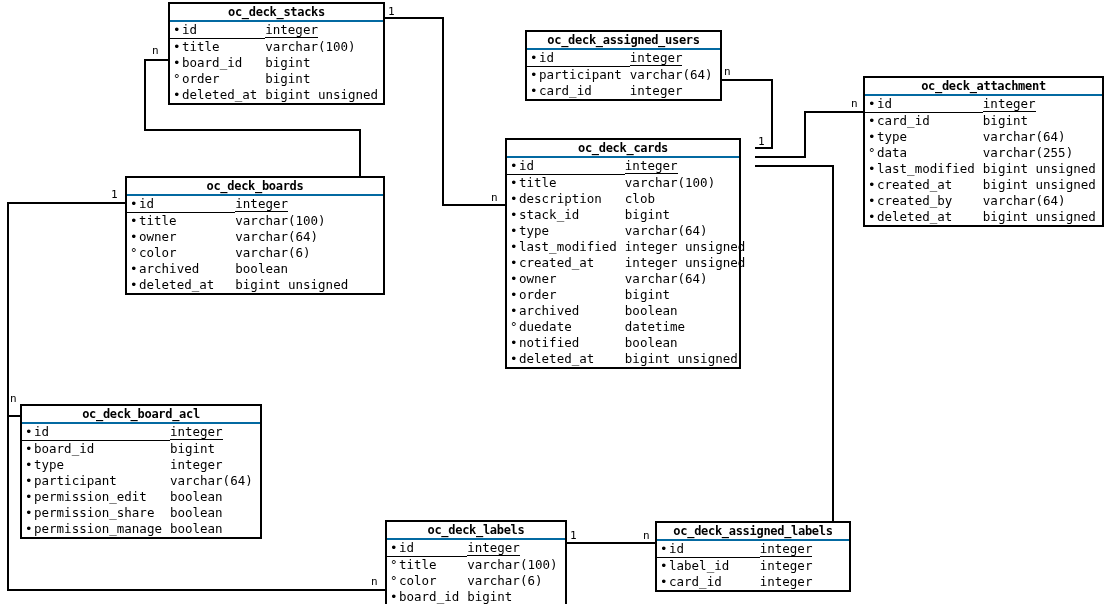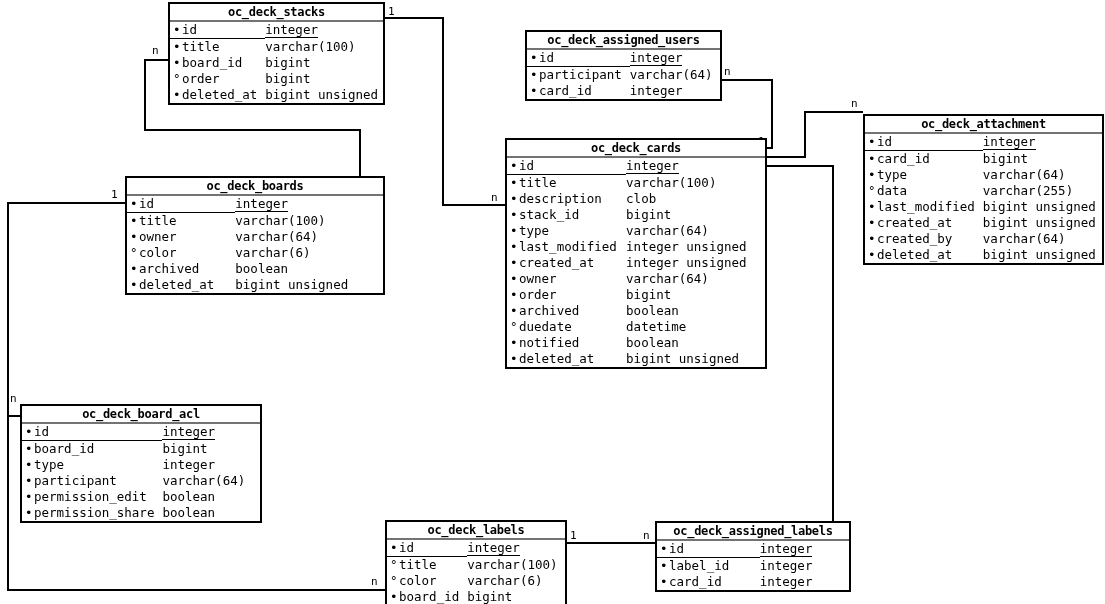--- a/index.html
+++ b/index.html
@@ -9,21 +9,21 @@
   }
   svg.connectors{position:absolute;left:0;top:0;}
   path.conn{fill:none;stroke:#000000;stroke-width:2;}
   text.card-label{font-family:"DejaVu Sans Mono",monospace;font-size:11px;fill:#000000;}
   .tbl{
     position:absolute;box-sizing:border-box;background:#ffffff;
     border:2px solid #000000;
   }
   .tbl-header{
     font-weight:bold;font-size:12px;letter-spacing:-0.3px;line-height:16px;
-    text-align:center;border-bottom:2px solid #737373;
+    text-align:center;border-bottom:2px solid #0369a1;
     white-space:nowrap;overflow:hidden;padding:0 16px;
   }
   .tbl-body{display:table;width:100%;font-size:12.5px;line-height:16px;}
   .frow{display:table-row;}
   .fname{display:table-cell;white-space:pre;padding:0 8px 0 3px;}
   .ftype{display:table-cell;white-space:pre;padding-right:17px;}
   .bullet{display:inline-block;width:9px;}
   .frow.pk .fname{border-bottom:1px solid #000000;}
   .frow.pk .ftype-text{border-bottom:1px solid #000000;}
 </style>
@@ -89,21 +89,21 @@
         <div class="frow">
           <span class="fname"><span class="bullet">•</span>participant</span>
           <span class="ftype"><span class="ftype-text">varchar(64)</span></span>
         </div>
         <div class="frow">
           <span class="fname"><span class="bullet">•</span>card_id</span>
           <span class="ftype"><span class="ftype-text">integer</span></span>
         </div>
       </div>
     </div>
-    <div class="tbl" style="left: 863px; top: 76px; width: 241px; margin-top: 38px;">
+    <div class="tbl" style="left: 863px; top: 76px; width: 241px;">
       <div class="tbl-header">oc_deck_attachment</div>
       <div class="tbl-body">
         <div class="frow pk">
           <span class="fname"><span class="bullet">•</span>id</span>
           <span class="ftype"><span class="ftype-text">integer</span></span>
         </div>
         <div class="frow">
           <span class="fname"><span class="bullet">•</span>card_id</span>
           <span class="ftype"><span class="ftype-text">bigint</span></span>
         </div>
@@ -126,21 +126,21 @@
         <div class="frow">
           <span class="fname"><span class="bullet">•</span>created_by</span>
           <span class="ftype"><span class="ftype-text">varchar(64)</span></span>
         </div>
         <div class="frow">
           <span class="fname"><span class="bullet">•</span>deleted_at</span>
           <span class="ftype"><span class="ftype-text">bigint unsigned</span></span>
         </div>
       </div>
     </div>
-    <div class="tbl" style="left: 505px; top: 138px; width: 262px;">
+    <div class="tbl" style="left: 505px; top: 138px; width: 236px;">
       <div class="tbl-header">oc_deck_cards</div>
       <div class="tbl-body">
         <div class="frow pk">
           <span class="fname"><span class="bullet">•</span>id</span>
           <span class="ftype"><span class="ftype-text">integer</span></span>
         </div>
         <div class="frow">
           <span class="fname"><span class="bullet">•</span>title</span>
           <span class="ftype"><span class="ftype-text">varchar(100)</span></span>
         </div>
@@ -237,20 +237,24 @@
         <div class="frow">
           <span class="fname"><span class="bullet">•</span>participant</span>
           <span class="ftype"><span class="ftype-text">varchar(64)</span></span>
         </div>
         <div class="frow">
           <span class="fname"><span class="bullet">•</span>permission_edit</span>
           <span class="ftype"><span class="ftype-text">boolean</span></span>
         </div>
         <div class="frow">
           <span class="fname"><span class="bullet">•</span>permission_share</span>
+          <span class="ftype"><span class="ftype-text">boolean</span></span>
+        </div>
+        <div class="frow">
+          <span class="fname"><span class="bullet">•</span>permission_manage</span>
           <span class="ftype"><span class="ftype-text">boolean</span></span>
         </div>
       </div>
     </div>
     <div class="tbl" style="left: 385px; top: 520px; width: 182px;">
       <div class="tbl-header">oc_deck_labels</div>
       <div class="tbl-body">
         <div class="frow pk">
           <span class="fname"><span class="bullet">•</span>id</span>
           <span class="ftype"><span class="ftype-text">integer</span></span>

